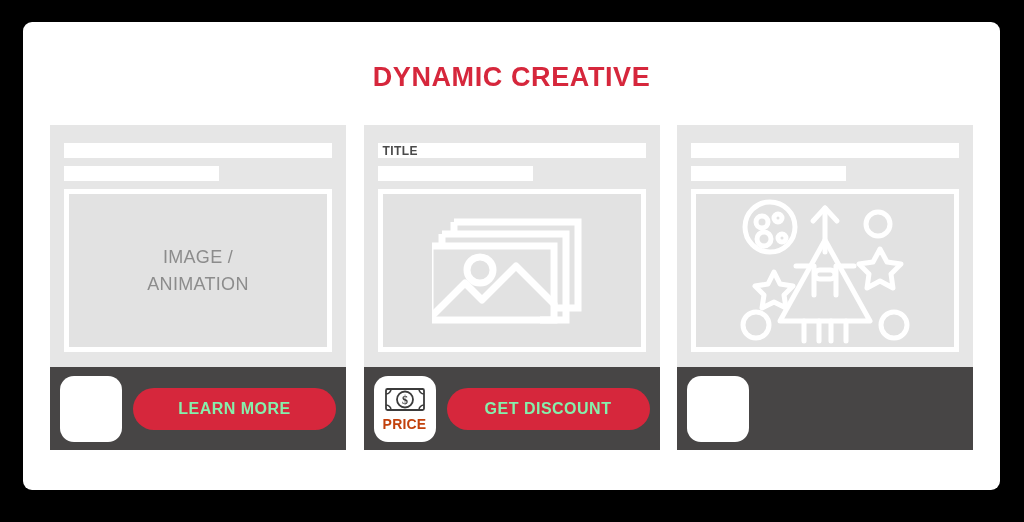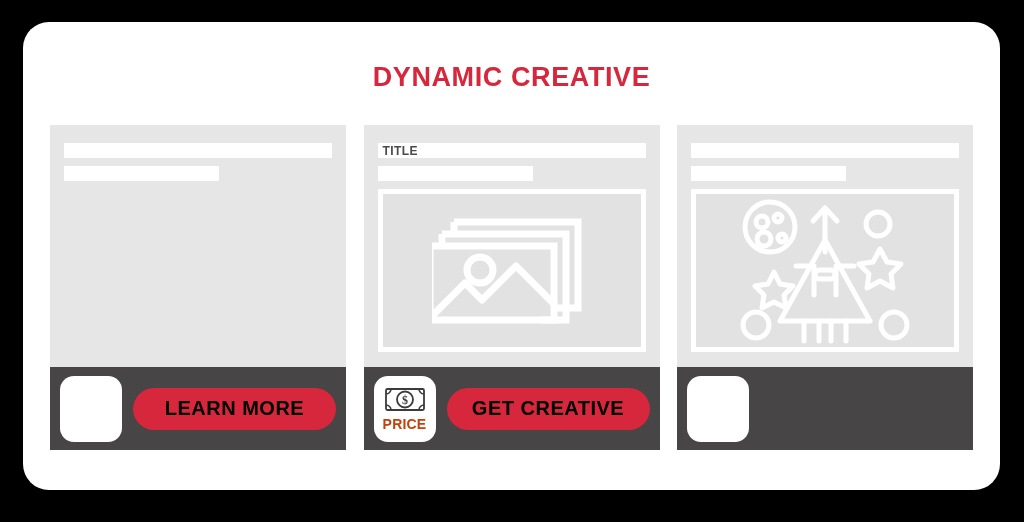--- a/index.html
+++ b/index.html
@@ -15,21 +15,21 @@
   }
 
   
   .panel {
     position: absolute;
     left: 23px;
     top: 22px;
     width: 977px;
     height: 468px;
     background: #ffffff;
-    border-radius: 26px;
+    border-radius: 9px;
     box-shadow: 0 10px 26px rgba(0,0,0,0.55);
   }
 
   
   .heading {
     position: absolute;
     left: 0;
     top: 40px;
     width: 100%;
     text-align: center;
@@ -141,22 +141,22 @@
     margin-top: 1px;
     line-height: 1;
   }
 
   .cta {
     flex: 1 1 auto;
     margin-left: 11px;
     height: 42px;
     background: #d6273c;
     border-radius: 21px;
-    color: #000000;
-    font-size: 20px;
+    color: #86efac;
+    font-size: 16px;
     font-weight: bold;
     letter-spacing: 0.5px;
     display: flex;
     align-items: center;
     justify-content: center;
     border: none;
     cursor: pointer;
     font-family: "Liberation Sans", sans-serif;
   }
 </style>
@@ -171,20 +171,26 @@
 
     <div class="card">
       <div class="card-body">
         <div class="bar long">
           <span class="bar-label"></span>
         </div>
         <div class="bar short">
           <span class="bar-label"></span>
         </div>
 
+        <div class="media">
+          <div class="media-text">
+            <div>IMAGE /</div>
+            <div>ANIMATION</div>
+          </div>
+        </div>
       </div>
 
       <div class="card-footer">
         <div class="logo-tile"></div>
         <button class="cta">LEARN MORE</button>
       </div>
     </div>
 
     <div class="card">
       <div class="card-body">
@@ -223,21 +229,21 @@
               <path d="M2 7 A5 5 0 0 0 7 2" fill="none" stroke="#3b3b3b" stroke-width="1.6"></path>
               <path d="M40 7 A5 5 0 0 1 35 2" fill="none" stroke="#3b3b3b" stroke-width="1.6"></path>
               <path d="M2 18 A5 5 0 0 1 7 23" fill="none" stroke="#3b3b3b" stroke-width="1.6"></path>
               <path d="M40 18 A5 5 0 0 0 35 23" fill="none" stroke="#3b3b3b" stroke-width="1.6"></path>
               <circle cx="21" cy="12.5" r="8" fill="none" stroke="#3b3b3b" stroke-width="1.8"></circle>
               <text x="21" y="17" text-anchor="middle" font-family="'Liberation Serif', serif" font-size="12" font-weight="bold" fill="#3b3b3b">$</text>
             </svg>
           </span>
           <span class="price-label">PRICE</span>
         </div>
-        <button class="cta">GET CREATIVE</button>
+        <button class="cta">GET DISCOUNT</button>
       </div>
     </div>
 
     <div class="card">
       <div class="card-body">
         <div class="bar long">
           <span class="bar-label"></span>
         </div>
         <div class="bar short">
           <span class="bar-label"></span>

